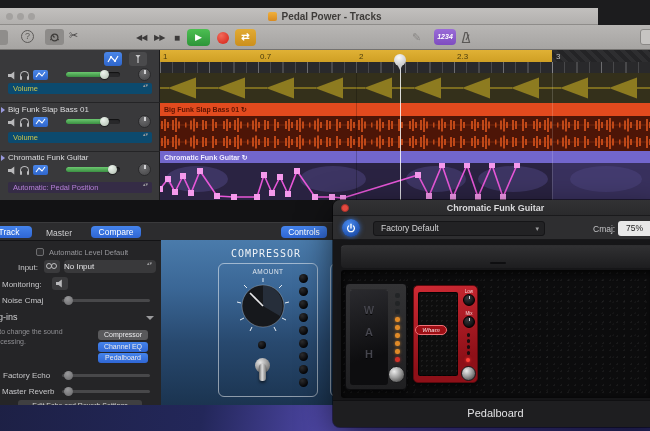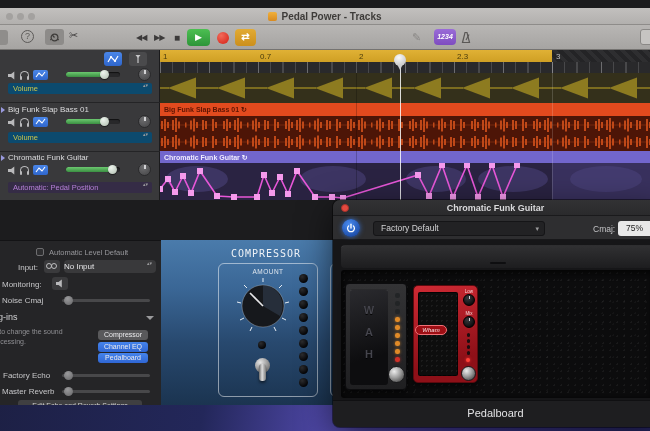--- a/index.html
+++ b/index.html
@@ -8,21 +8,21 @@
     background:linear-gradient(100deg,#1b1e3e 0%,#23275a 38%,#564db4 58%,#463da0 72%,#2b2a6e 100%);}
   #stage *{box-sizing:border-box;}
   .abs{position:absolute;}
 
   
   .wp-top{left:0;top:0;width:650px;height:10px;
     background:linear-gradient(90deg,#c23a55 0%,#d84a8e 28%,#c961b8 55%,#a9a2c0 78%,#b3aec6 100%);}
 
   
   .gw{left:0;top:8;width:650px;height:397px;background:#1c1c1e;}
-  .titlebar{left:0;top:8px;width:650px;height:17px;
+  .titlebar{left:0;top:8px;width:598px;height:17px;
     background:linear-gradient(#c2c0be,#b2b0ae);border-bottom:1px solid #8e8c8a;}
   .tdot{width:7px;height:7px;border-radius:50%;background:#a3a19f;top:5px;}
   .tdot.d1{left:6px}.tdot.d2{left:17px}.tdot.d3{left:28px}
   .wtitle{left:0;top:3px;width:650px;text-align:center;font-size:10px;font-weight:bold;color:#3e3c3a;}
   .wtitle .doc{display:inline-block;width:9px;height:9px;border-radius:2px;vertical-align:-1px;
     background:linear-gradient(#f0b03a,#d88a20);margin-right:4px;}
   .toolbar{left:0;top:25px;width:650px;height:25px;
     background:linear-gradient(#b8b6b4,#a6a4a2);border-bottom:1px solid #757371;}
   .tb-cut-icon{left:-8px;top:5px;width:16px;height:15px;background:#8f8d8b;border-radius:3px;}
   .tb-help{left:21px;top:5px;width:13px;height:13px;border:1px solid #5c5a58;border-radius:50%;
@@ -482,20 +482,28 @@
           <rect width="4" height="4" fill="#f59aec"></rect>
         </marker>
       </defs>
       <polyline points="0,26 8,16 15,29 23,13 31,30 40,8 57,33 74,34 97,34 104,12 112,30 120,14 128,31 137,8 155,34 172,34 183,35 258,12 269,33 282,2 293,34 307,2 318,34 332,2 343,34 357,2" fill="none" stroke="#e757d8" stroke-width="1.6" marker-start="url(#nd)" marker-mid="url(#nd)" marker-end="url(#nd)"></polyline>
     </svg>
 
     <div class="abs playline"></div>
     <div class="abs pball"></div>
   </div>
 
+  <div class="abs scbar">
+    <div class="abs schead">
+      <div class="abs pill track">Track</div>
+      <div class="abs tab-master">Master</div>
+      <div class="abs pill compare">Compare</div>
+      <div class="abs pill controls">Controls</div>
+    </div>
+  </div>
 
   <div class="abs scleft">
     <div class="abs checkbox"></div>
     <div class="abs alc">Automatic Level Default</div>
 
     <div class="abs lab-input">Input:</div>
     <div class="abs stereo-btn">
         <i class="c1"></i>
         <i class="c2"></i>
       </div>

